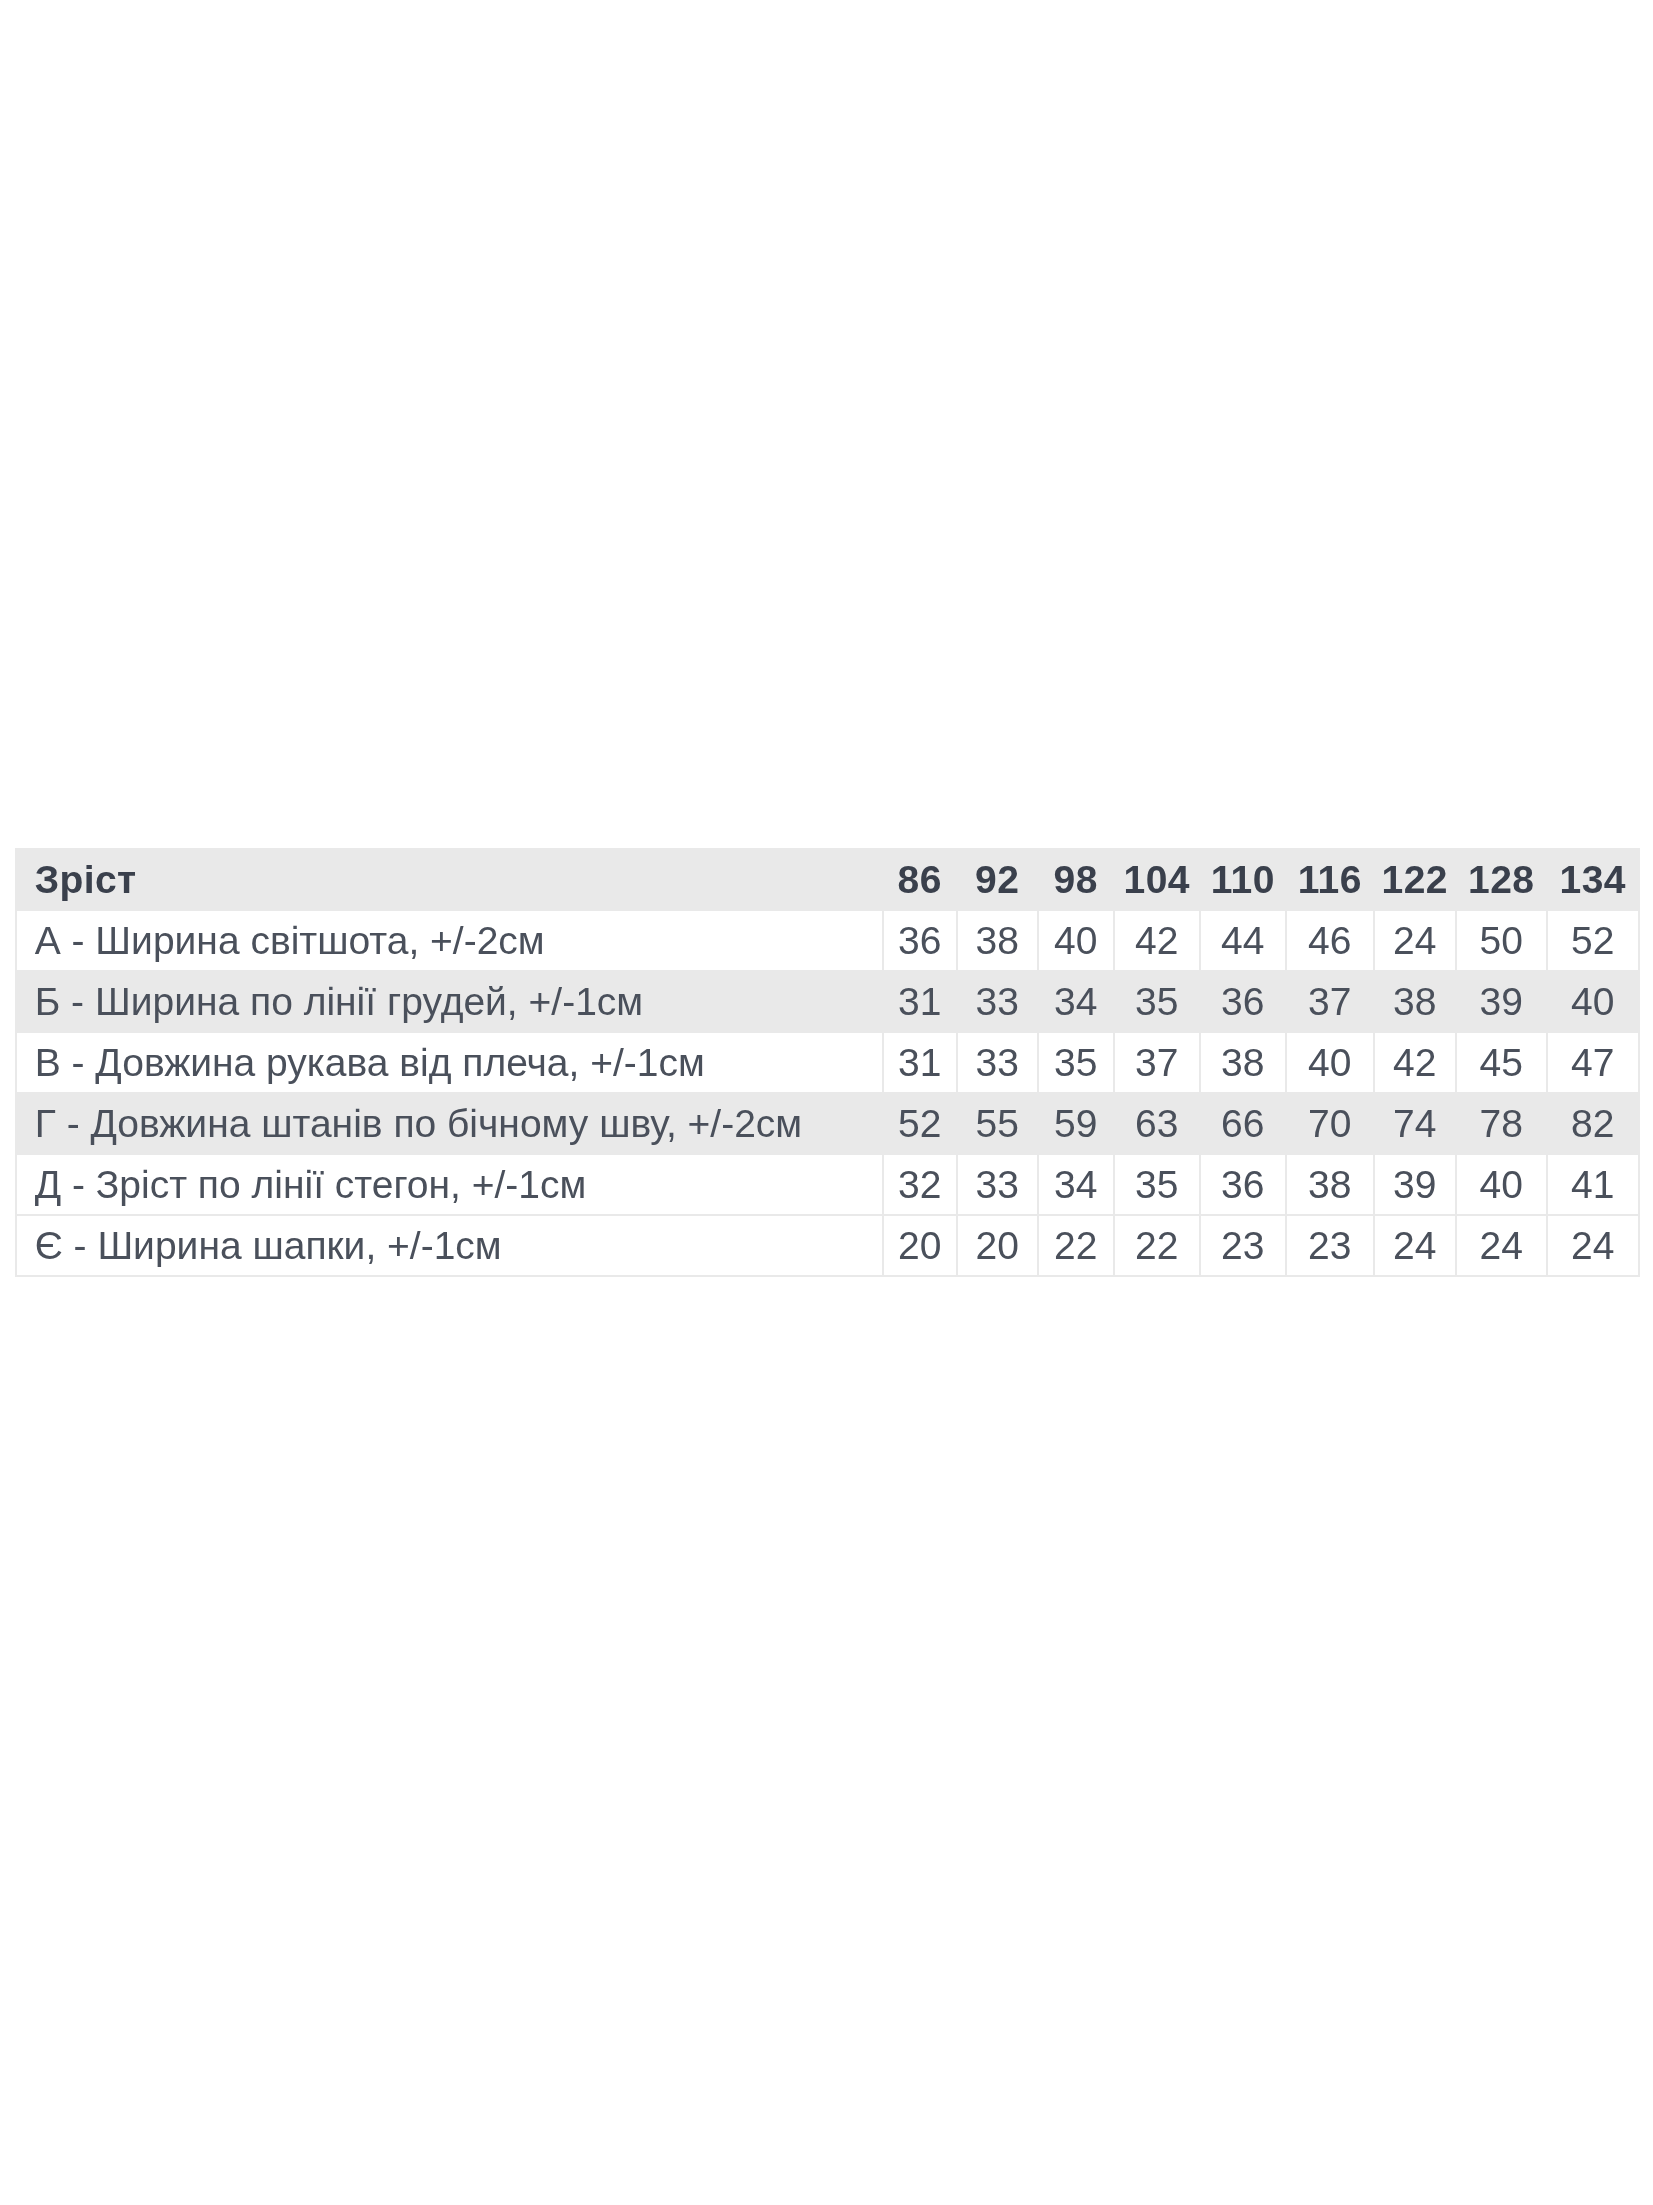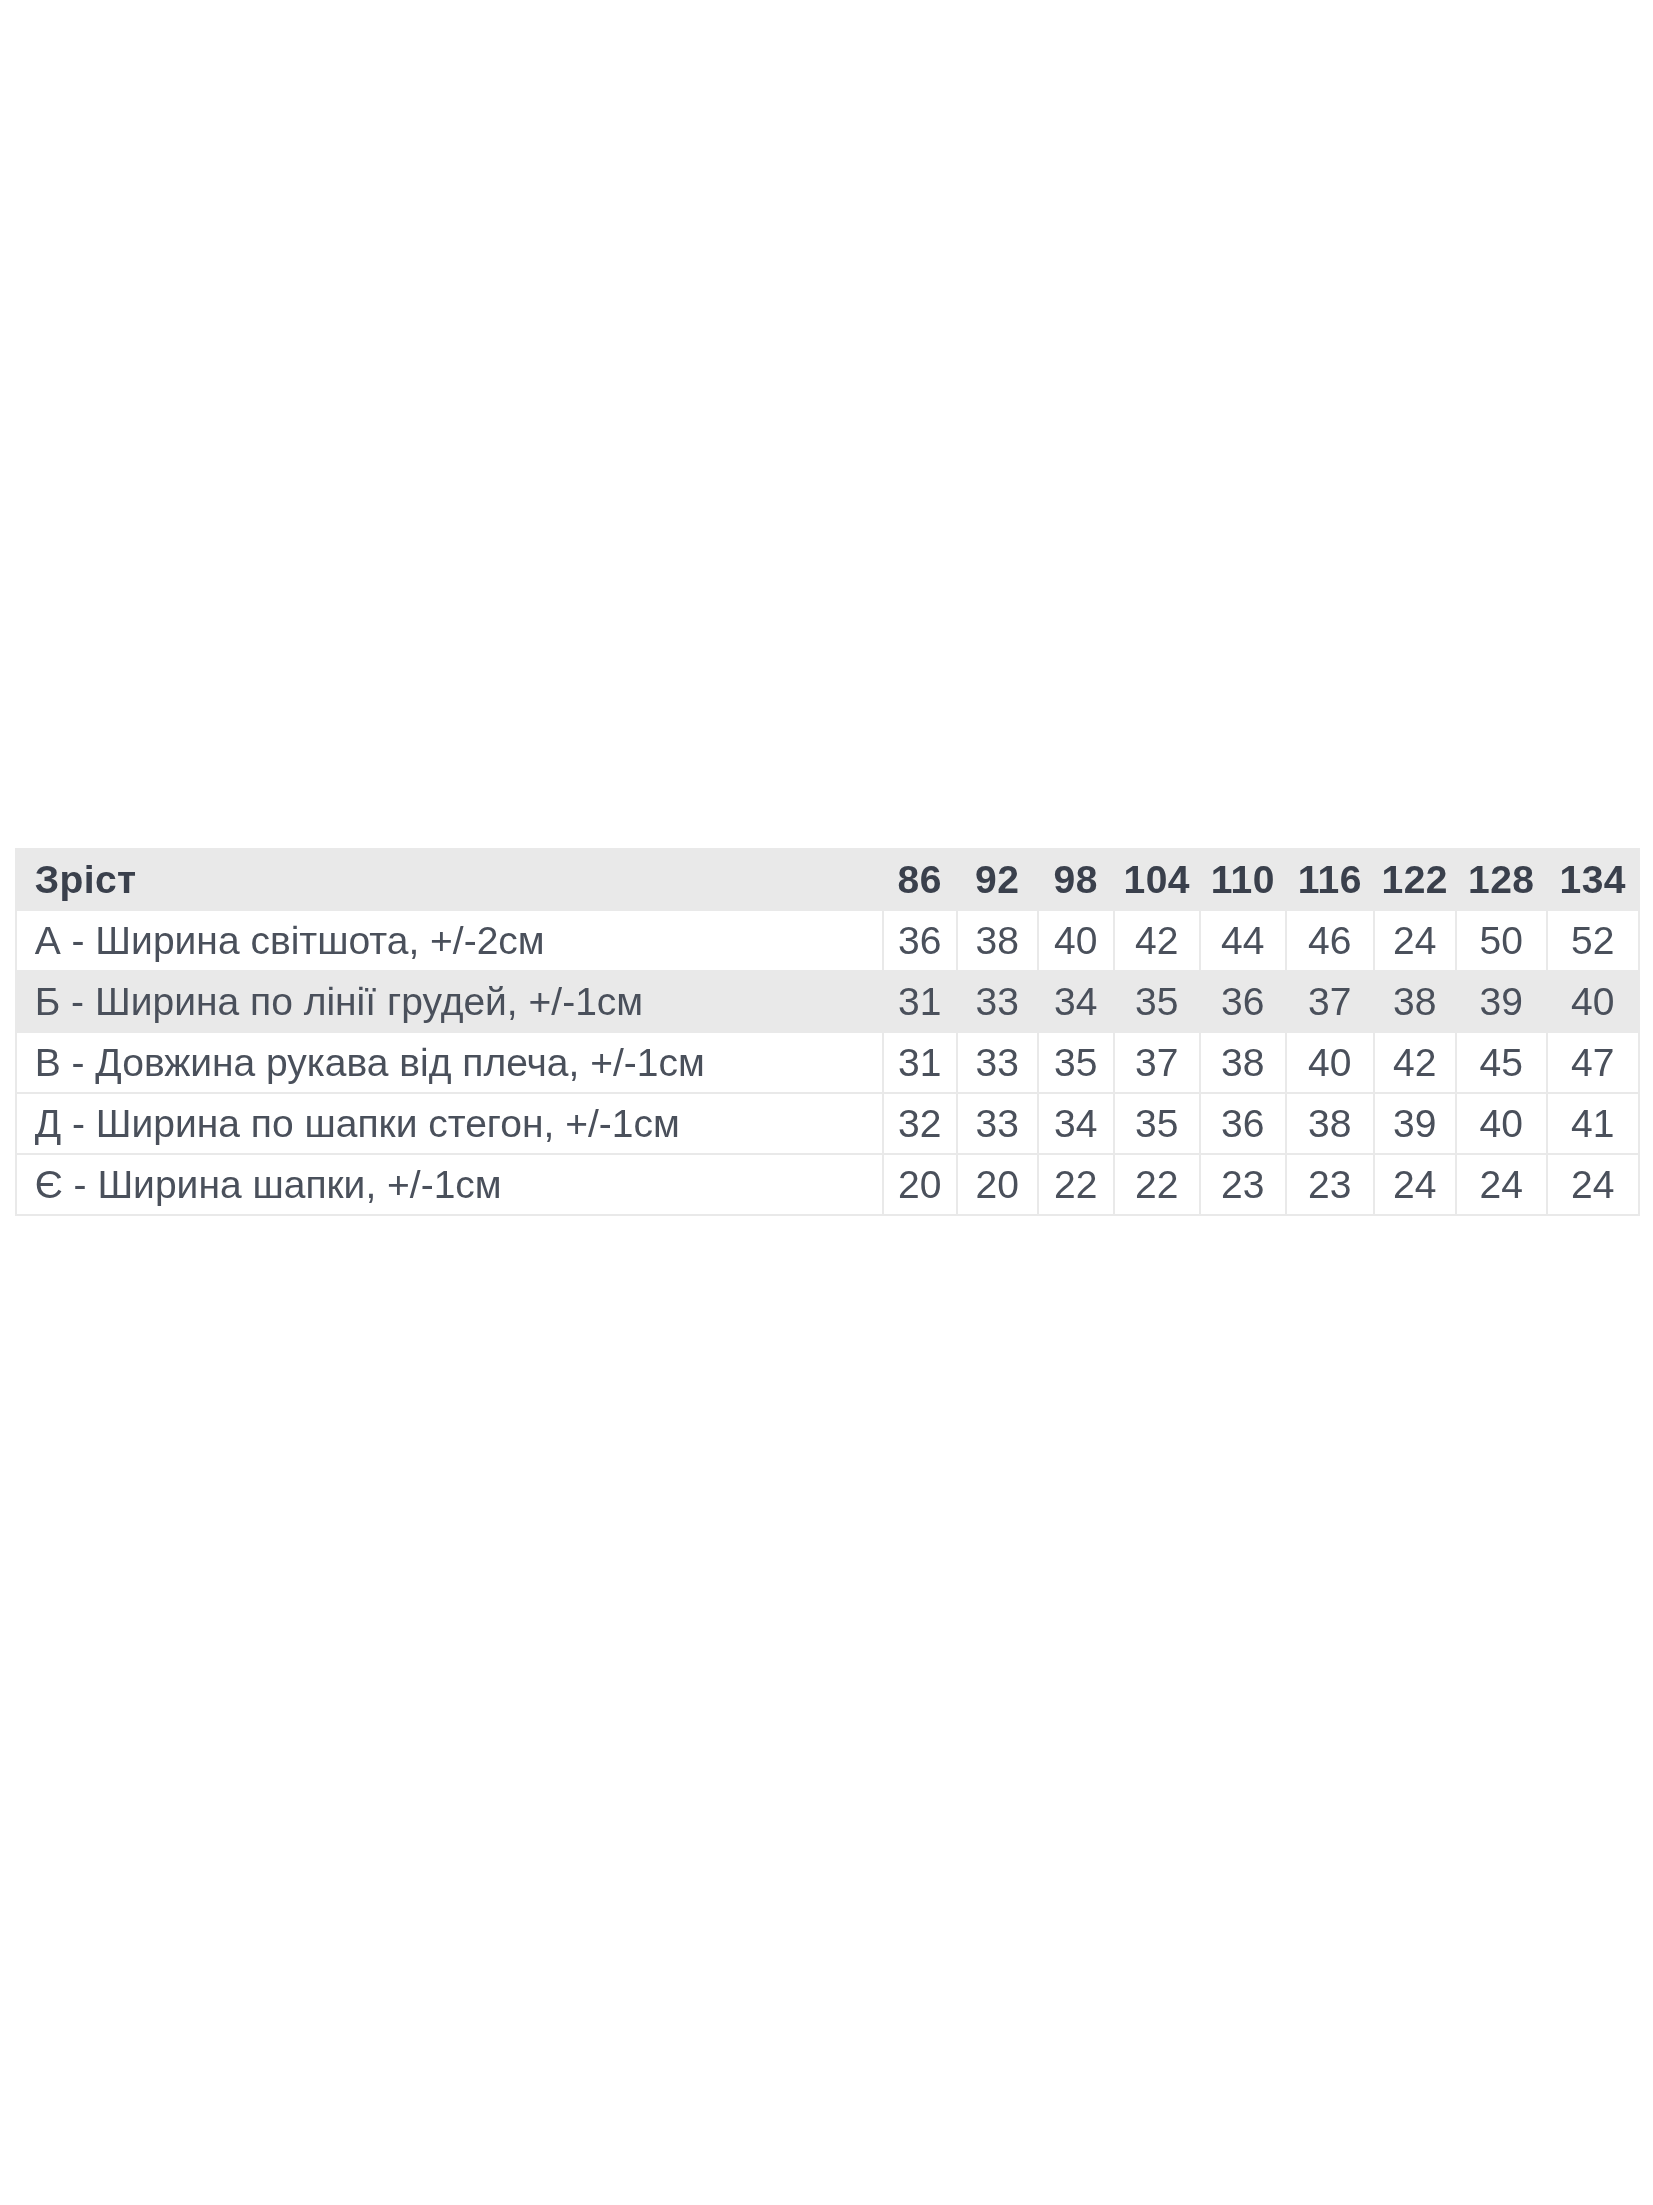--- a/index.html
+++ b/index.html
@@ -124,22 +124,34 @@
           <td>31</td>
           <td>33</td>
           <td>35</td>
           <td>37</td>
           <td>38</td>
           <td>40</td>
           <td>42</td>
           <td>45</td>
           <td>47</td>
         </tr>
+        <tr class="alt">
+          <td class="label-cell">Г - Довжина штанів по бічному шву, +/-2см</td>
+          <td>52</td>
+          <td>55</td>
+          <td>59</td>
+          <td>63</td>
+          <td>66</td>
+          <td>70</td>
+          <td>74</td>
+          <td>78</td>
+          <td>82</td>
+        </tr>
         <tr class="plain">
-          <td class="label-cell">Д - Ширина по шапки стегон, +/-1см</td>
+          <td class="label-cell">Д - Зріст по лінії стегон, +/-1см</td>
           <td>32</td>
           <td>33</td>
           <td>34</td>
           <td>35</td>
           <td>36</td>
           <td>38</td>
           <td>39</td>
           <td>40</td>
           <td>41</td>
         </tr>

